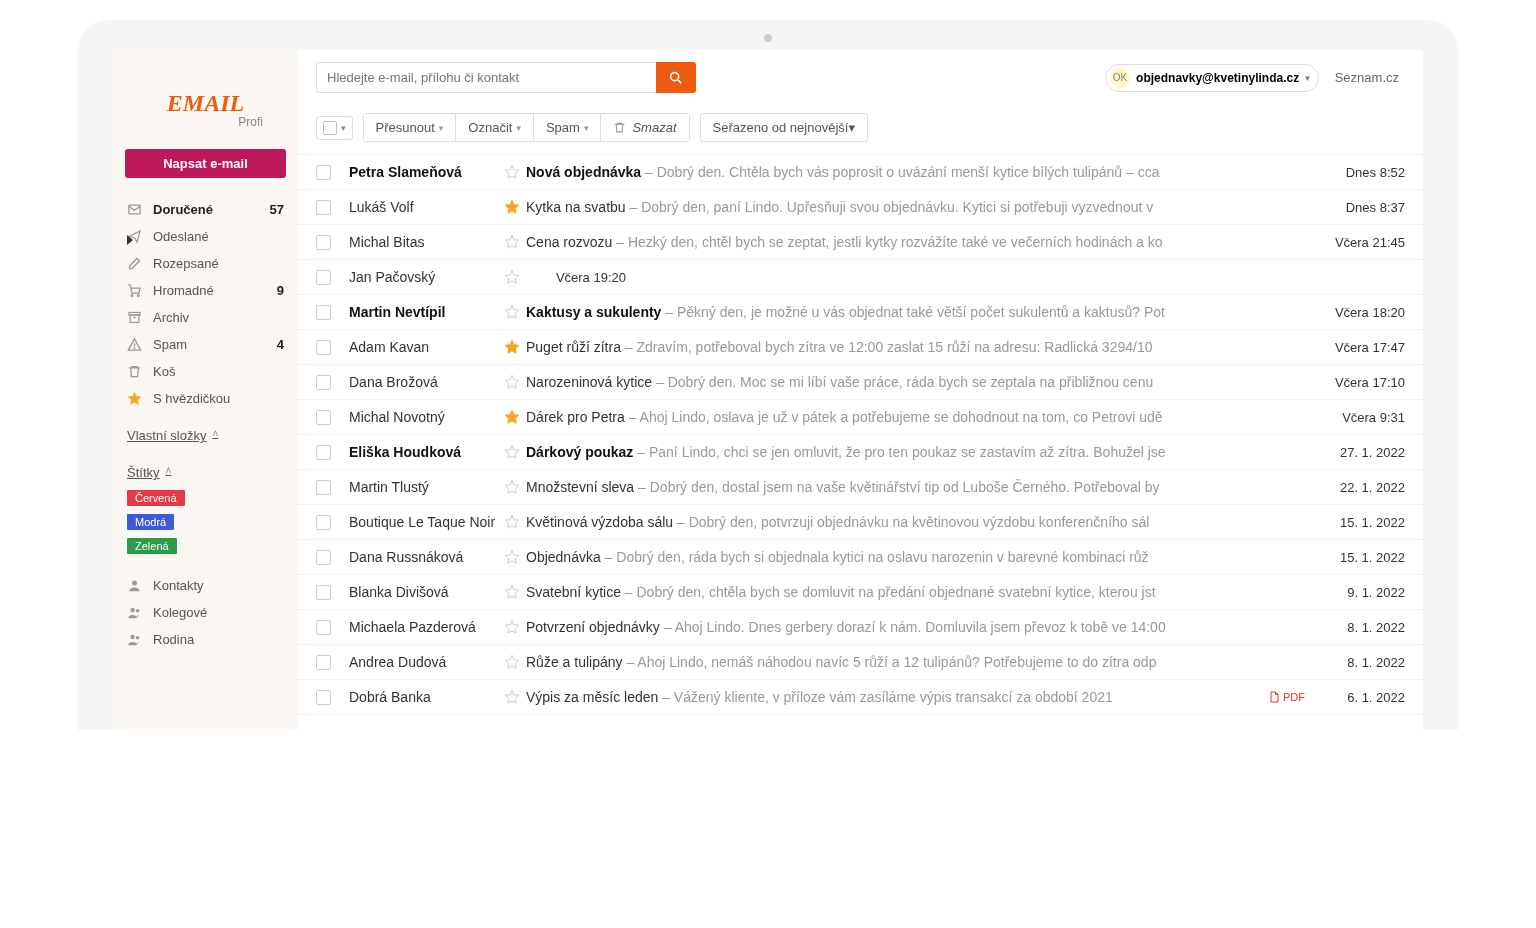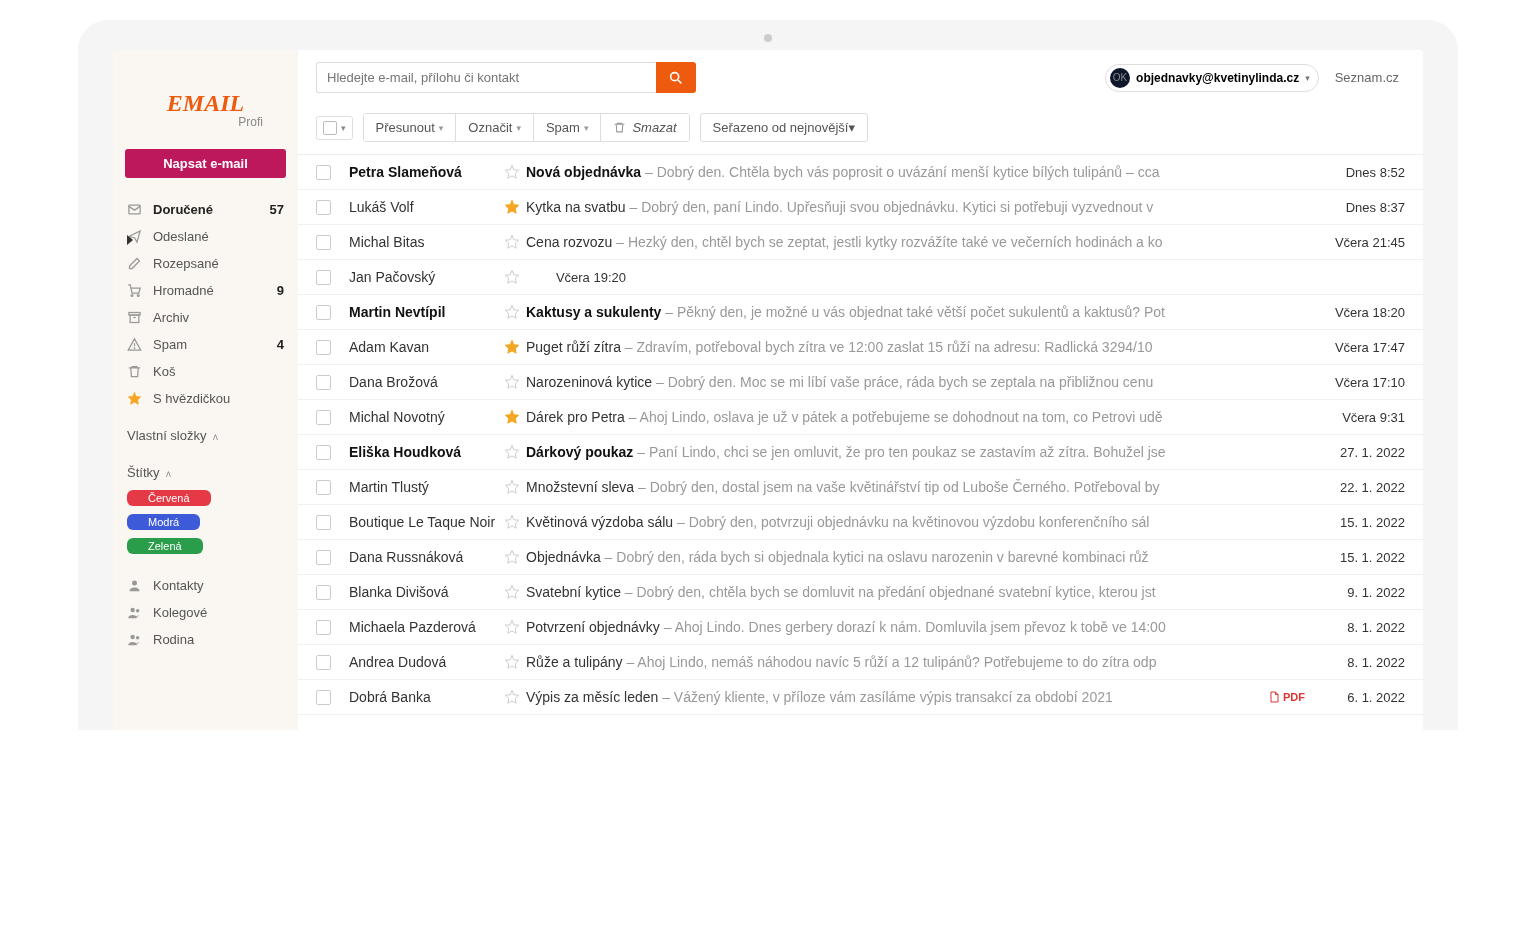--- a/index.html
+++ b/index.html
@@ -10,33 +10,33 @@
 .sidebar { width: 185px; background: #faf6f1; flex-shrink: 0; padding: 14px 0; font-size: 13px; }
 .logo-wrap { text-align: center; padding: 0 10px 12px; margin-top: 27px; }
 .logo-text { font-family: cursive; font-style: italic; font-weight: bold; font-size: 24px; color: #ee5b0f; line-height: 1; }
 .logo-sub { font-size: 12px; color: #888; text-align: right; padding-right: 25px; }
 .compose { display: block; margin: 8px 12px 18px; padding: 7px 0; text-align: center; background: #be185d; color: #fff; border-radius: 3px; font-size: 13px; font-weight: 600; border: none; width: calc(100% - 24px); cursor: pointer; }
 .folder { display: flex; align-items: center; padding: 6px 14px; color: #555; cursor: pointer; }
 .folder.active { font-weight: bold; color: #222; }
 .folder .ico { width: 18px; margin-right: 8px; color: #999; display: inline-flex; }
 .folder.active .ico { color: #444; }
 .folder .count { margin-left: auto; font-weight: bold; color: #222; }
-.section-head { padding: 16px 14px 6px; color: #555; font-size: 13px; display: flex; align-items: flex-end; }
+.section-head { padding: 16px 14px 6px; color: #555; font-size: 13px; display: flex; align-items: flex-start; text-decoration: underline; }
 .section-head .chev { margin-left: 6px; font-size: 10px; color: #888; }
 .tag-row { padding: 4px 14px; }
-.tag { display: inline-block; padding: 2px 21px; border-radius: 6px; font-size: 11px; color: #fff; font-weight: 500; }
+.tag { display: inline-block; padding: 2px 8px; border-radius: 1px; font-size: 11px; color: #fff; font-weight: 500; }
 .triangle { position: absolute; left: 14px; top: 185px; width: 0; height: 0; border-top: 5px solid transparent; border-bottom: 5px solid transparent; border-left: 6px solid #333; }
 .main { flex: 1; display: flex; flex-direction: column; min-width: 0; }
 .topbar { display: flex; align-items: center; padding: 12px 18px; gap: 10px; }
 .search-wrap { display: flex; flex: 0 0 380px; }
 .search-in { flex: 1; border: 1px solid #ddd; border-right: none; padding: 7px 10px; font-size: 13px; border-radius: 3px 0 0 3px; }
 .search-btn { width: 40px; background: #ee5b0f; border: none; border-radius: 0 3px 3px 0; display: flex; align-items: center; justify-content: center; cursor: pointer; }
 .spacer { flex: 1; }
 .account { display: flex; align-items: center; border: 1px solid #ddd; border-radius: 15px; padding: 3px 8px 3px 4px; font-size: 12px; cursor: pointer; }
-.account .ok { background: #0f172a; color: #888; font-size: 10px; border-radius: 50%; width: 20px; height: 20px; display: flex; align-items: center; justify-content: center; margin-right: 6px; }
+.account .ok { background: #fef9c3; color: #888; font-size: 10px; border-radius: 50%; width: 20px; height: 20px; display: flex; align-items: center; justify-content: center; margin-right: 6px; }
 .account .addr { font-weight: bold; }
 .account .chev2 { margin-left: 6px; font-size: 9px; color: #777; }
 .brand-link { font-size: 13px; color: #666; padding: 0 6px; }
 .toolbar { display: flex; align-items: center; padding: 8px 18px 12px; gap: 10px; border-bottom: 1px solid #eee; font-size: 13px; }
 .cbx-master { display: flex; align-items: center; border: 1px solid #ddd; border-radius: 3px; padding: 4px 6px; cursor: pointer; }
 .cbx-master .sq { width: 14px; height: 14px; border: 1px solid #bbb; border-radius: 2px; }
 .cbx-master .chev3 { margin-left: 4px; font-size: 9px; color: #888; }
 .btn-group { display: flex; border: 1px solid #ddd; border-radius: 3px; overflow: hidden; }
 .tb-btn { padding: 6px 12px; background: #fff; border: none; border-right: 1px solid #ddd; font-size: 13px; color: #555; cursor: pointer; display: flex; align-items: center; }
 .tb-btn:last-child { border-right: none; font-style: italic; }
@@ -47,21 +47,21 @@
 .row { display: flex; align-items: center; padding: 9px 18px; border-bottom: 1px solid #f0f0f0; font-size: 14px; min-width: 0; }
 .row .cbx { width: 15px; height: 15px; border: 1px solid #ccc; border-radius: 2px; margin-right: 18px; flex-shrink: 0; cursor: pointer; }
 .row .sender { width: 155px; flex-shrink: 0; color: #333; }
 .row.unread .sender, .row.unread .subject { font-weight: bold; color: #111; }
 .row .star { width: 22px; flex-shrink: 0; cursor: pointer; display: flex; }
 .row .star svg.on path { fill: #f5a623; stroke: #f5a623; }
 .row .star svg.off path { fill: none; stroke: #ccc; }
 .row .content { flex: 1; min-width: 0; white-space: nowrap; overflow: hidden; text-overflow: ellipsis; color: #333; }
 .row .subject { color: #333; }
 .row .preview { color: #999; }
-.row .attach { margin-left: 8px; color: #d33; font-size: 11px; font-weight: bold; display: flex; align-items: center; flex-shrink: 0; justify-content: center; }
+.row .attach { margin-left: 8px; color: #d33; font-size: 11px; font-weight: normal; display: flex; align-items: center; flex-shrink: 0; justify-content: center; }
 .row .attach .pdf-ico { margin-right: 3px; }
 .row .date { width: 90px; text-align: right; flex-shrink: 0; color: #333; font-size: 13px; margin-left: 10px; }
 .laptop-container { position: relative; }
 </style>
 </head>
 <body>
 
 <div class="laptop-container">
 <div class="laptop">
   <div class="camera"></div>

